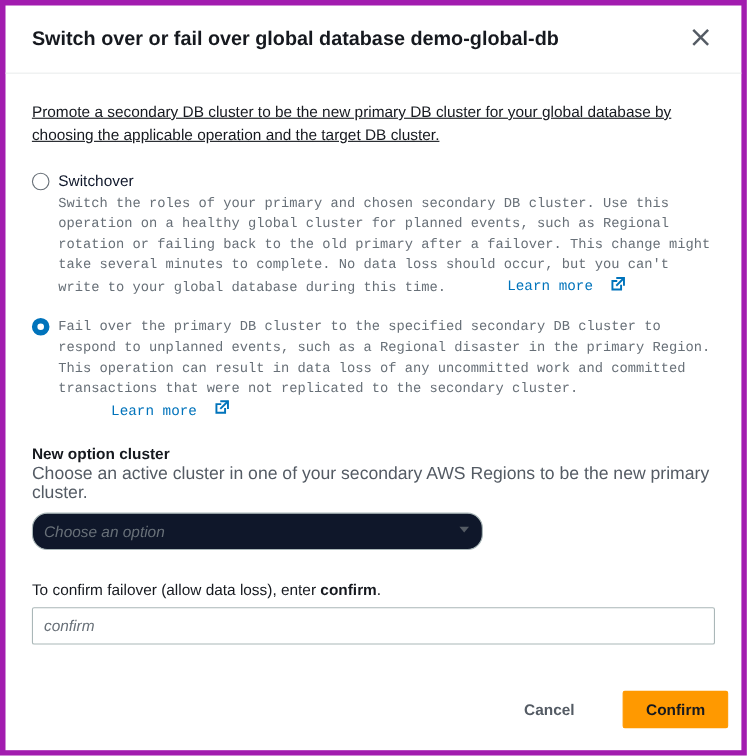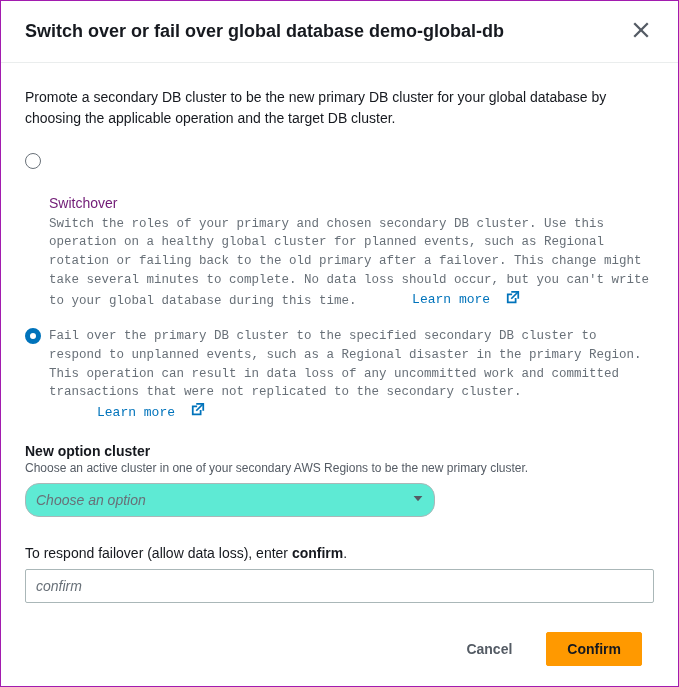--- a/index.html
+++ b/index.html
@@ -5,21 +5,21 @@
   * { box-sizing: border-box; }
   body {
     margin: 0;
     padding: 0;
     font-family: "Amazon Ember", "Helvetica Neue", Helvetica, Arial, sans-serif;
     font-size: 14px;
     color: #16191f;
     background: #fff;
   }
   .modal {
-    border: 1px solid #a21caf;
+    border: 5px solid #a21caf;
     width: 679px;
     height: 687px;
     display: flex;
     flex-direction: column;
   }
   .modal-header {
     display: flex;
     align-items: center;
     justify-content: space-between;
     padding: 16px 24px;
@@ -43,20 +43,21 @@
   .close-btn svg { width: 18px; height: 18px; }
   .modal-body {
     padding: 24px;
     flex: 1;
     overflow: auto;
   }
   .intro {
     font-size: 14px;
     line-height: 1.5;
     margin-bottom: 22px;
+    text-decoration: underline;
   }
   .radio-group { margin-bottom: 20px; }
   .radio-option {
     display: flex;
     align-items: flex-start;
     margin-bottom: 16px;
   }
   .radio-input {
     appearance: none;
     width: 16px;
@@ -70,23 +71,22 @@
     background: #fff;
   }
   .radio-input:checked {
     border-color: #0073bb;
     border-width: 5px;
   }
   .radio-content { flex: 1; }
   .radio-title {
     font-size: 14px;
     font-weight: 400;
-    color: #701a75;
+    color: #0f172a;
     line-height: 1.4;
-    margin-top: 43px;
   }
   .radio-desc {
     font-size: 12.5px;
     color: #687078;
     line-height: 1.5;
     margin-top: 1px;
     font-family: Liberation Mono, monospace;
   }
   .learn-link {
     color: #0073bb;
@@ -98,34 +98,34 @@
     padding-left: 48px;
   }
   .learn-link svg { width: 14px; height: 14px; }
   .field-block { margin-bottom: 20px; }
   .field-label {
     font-size: 14px;
     font-weight: 700;
     margin-bottom: 2px;
   }
   .field-help {
-    font-size: 12px;
+    font-size: 16px;
     color: #545b64;
     margin-bottom: 8px;
   }
   .select-wrap {
     position: relative;
     width: 410px;
   }
   .select-btn {
     width: 100%;
     height: 34px;
     border: 1px solid #aab7b8;
     border-radius: 14px;
-    background: #5eead4;
+    background: #0f172a;
     text-align: left;
     padding: 0 28px 0 10px;
     font-size: 14px;
     font-style: italic;
     color: #687078;
     cursor: pointer;
     position: relative;
   }
   .select-caret {
     position: absolute;
@@ -150,24 +150,24 @@
     padding: 0 10px;
     font-size: 14px;
     font-style: italic;
     color: #687078;
   }
   .text-input::placeholder {
     font-style: italic;
     color: #687078;
   }
   .modal-footer {
-    padding: 16px 36px 20px;
+    padding: 16px 12px 20px;
     display: flex;
     justify-content: flex-end;
-    gap: 14px;
+    gap: 24px;
     align-items: flex-end;
   }
   .btn {
     height: 34px;
     padding: 0 20px;
     border-radius: 2px;
     font-size: 14px;
     font-weight: 700;
     cursor: pointer;
   }
@@ -256,21 +256,21 @@
         <span class="select-caret">
           <svg viewBox="0 0 16 16" fill="currentColor">
               <path d="M3 5l5 6 5-6z"></path>
             </svg>
         </span>
       </div>
     </div>
 
     <div class="confirm-block">
       <div class="confirm-label">
-        <span>To respond failover (allow data loss), enter </span><span class="bold">confirm</span><span>.</span>
+        <span>To confirm failover (allow data loss), enter </span><span class="bold">confirm</span><span>.</span>
       </div>
       <input type="text" class="text-input" placeholder="confirm" style="">
     </div>
 
   </div>
 
   <div class="modal-footer">
     <button class="btn btn-cancel">Cancel</button>
     <button class="btn btn-confirm">Confirm</button>
   </div>

